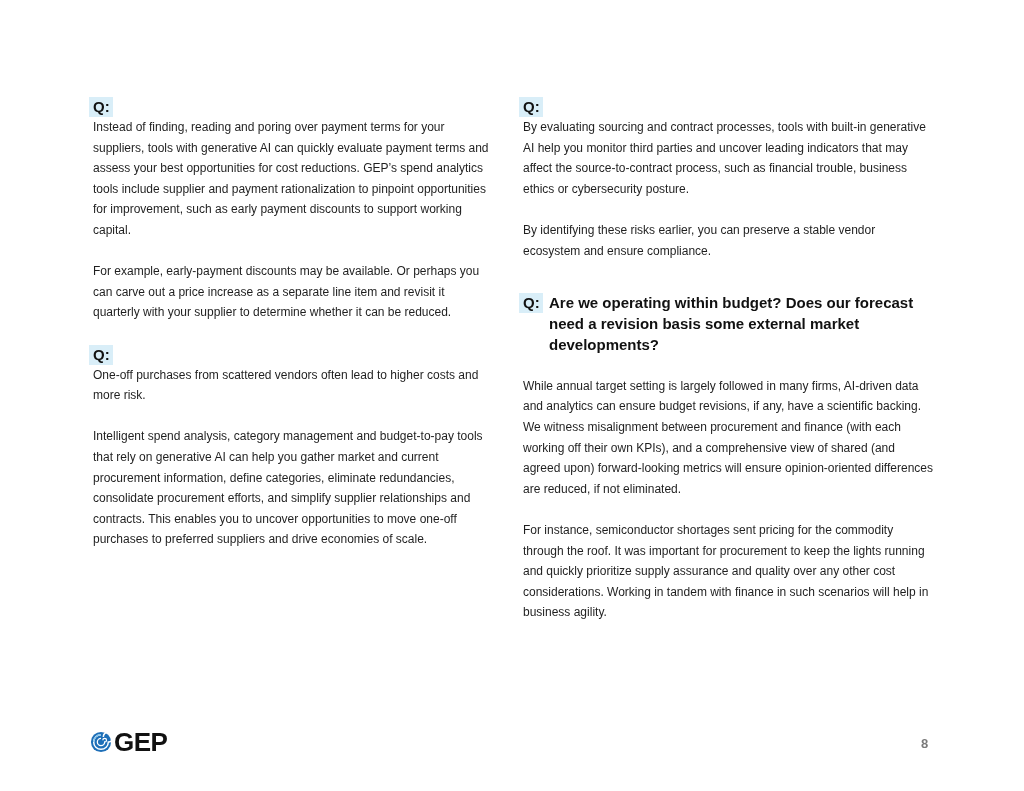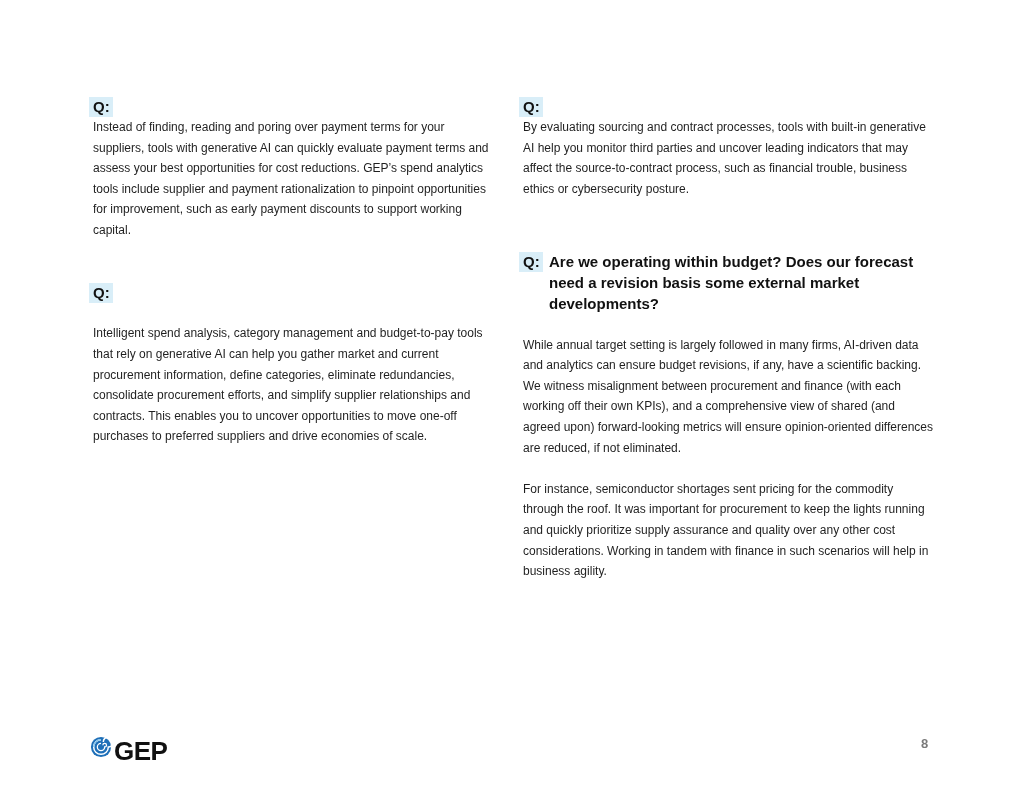--- a/index.html
+++ b/index.html
@@ -24,58 +24,61 @@
       margin: 0;
     }
     .gap-q { height: 21px; }
     .gap-p { height: 20.6px; }
     .footer-logo {
       position: absolute; left: 90px; top: 729px; display: flex; align-items: center;
     }
     .logo-mark { width: 22px; height: 22px; margin-right: 2px; }
     .logo-text {
       font-weight: bold; font-size: 26px; letter-spacing: -0.5px; color: #111;
-      font-family: "Liberation Sans", sans-serif; line-height: 26px; margin-top: 9px;
+      font-family: "Liberation Sans", sans-serif; line-height: 26px;
     }
     .page-num {
       position: absolute; left: 921px; top: 736px;
       font-size: 13px; font-weight: bold; color: #7a7a7a;
     }
   </style>
 </head>
 <body>
 
 <div class="col left">
   <div>
     <h2 class="q">
       <span class="qlabel">Q:</span>
     </h2>
     <div class="gap-q"></div>
     <p class="p">Instead of finding, reading and poring over payment terms for your suppliers, tools with generative AI can quickly evaluate payment terms and assess your best opportunities for cost reductions. GEP’s spend analytics tools include supplier and payment rationalization to pinpoint opportunities for improvement, such as early payment discounts to support working capital.</p>
     <div class="gap-p"></div>
+    <p class="p">For example, early-payment discounts may be available. Or perhaps you can carve out a price increase as a separate line item and revisit it quarterly with your supplier to determine whether it can be reduced.</p>
   </div>
   <div class="gap-p"></div>
   <div>
     <h2 class="q">
       <span class="qlabel">Q:</span>
     </h2>
     <div class="gap-q"></div>
+    <p class="p">One-off purchases from scattered vendors often lead to higher costs and more risk.</p>
     <div class="gap-p"></div>
     <p class="p">Intelligent spend analysis, category management and budget-to-pay tools that rely on generative AI can help you gather market and current procurement information, define categories, eliminate redundancies, consolidate procurement efforts, and simplify supplier relationships and contracts. This enables you to uncover opportunities to move one-off purchases to preferred suppliers and drive economies of scale.</p>
   </div>
 </div>
 
 <div class="col right">
   <div>
     <h2 class="q">
       <span class="qlabel">Q:</span>
     </h2>
     <div class="gap-q"></div>
     <p class="p">By evaluating sourcing and contract processes, tools with built-in generative AI help you monitor third parties and uncover leading indicators that may affect the source-to-contract process, such as financial trouble, business ethics or cybersecurity posture.</p>
     <div class="gap-p"></div>
+    <p class="p">By identifying these risks earlier, you can preserve a stable vendor ecosystem and ensure compliance.</p>
     <div class="gap-p"></div>
   </div>
   <div style="height:10px"></div>
   <div>
     <h2 class="q">
       <span class="qlabel">Q:</span>
       <span>Are we operating within budget? Does our forecast need a revision basis some external market developments?</span>
     </h2>
     <div class="gap-q"></div>
     <p class="p">While annual target setting is largely followed in many firms, AI-driven data and analytics can ensure budget revisions, if any, have a scientific backing. We witness misalignment between procurement and finance (with each working off their own KPIs), and a comprehensive view of shared (and agreed upon) forward-looking metrics will ensure opinion-oriented differences are reduced, if not eliminated.</p>

